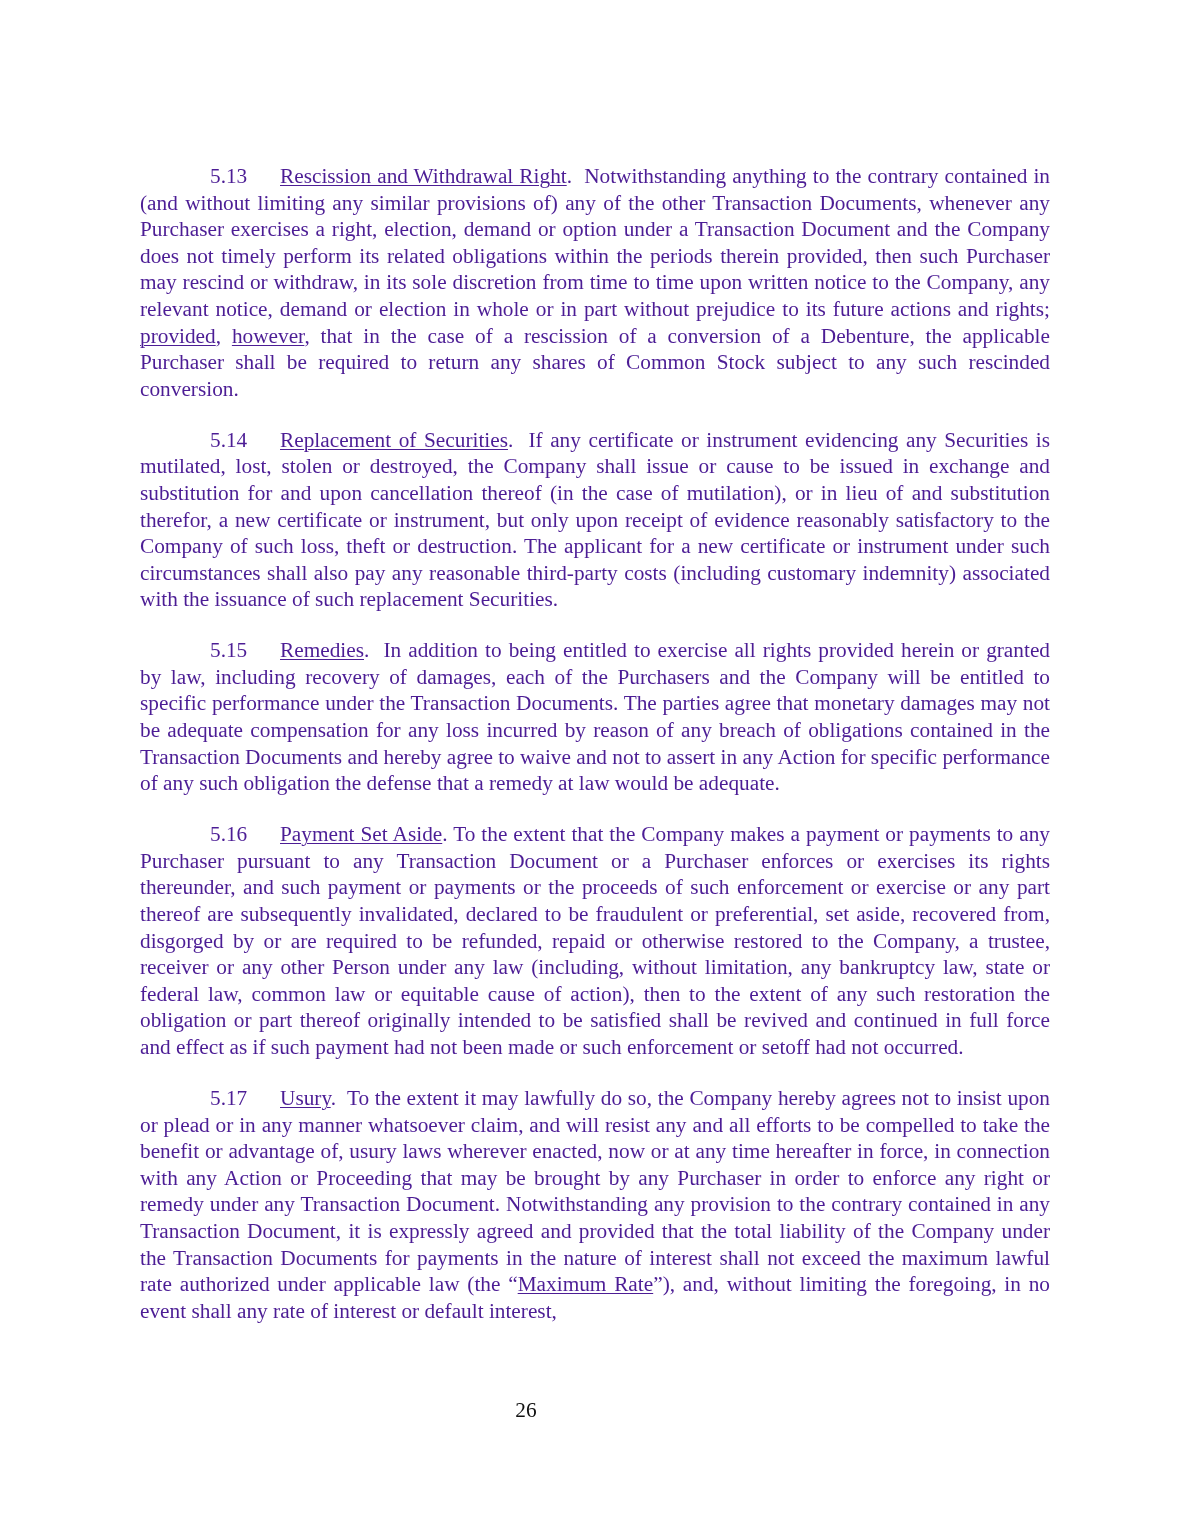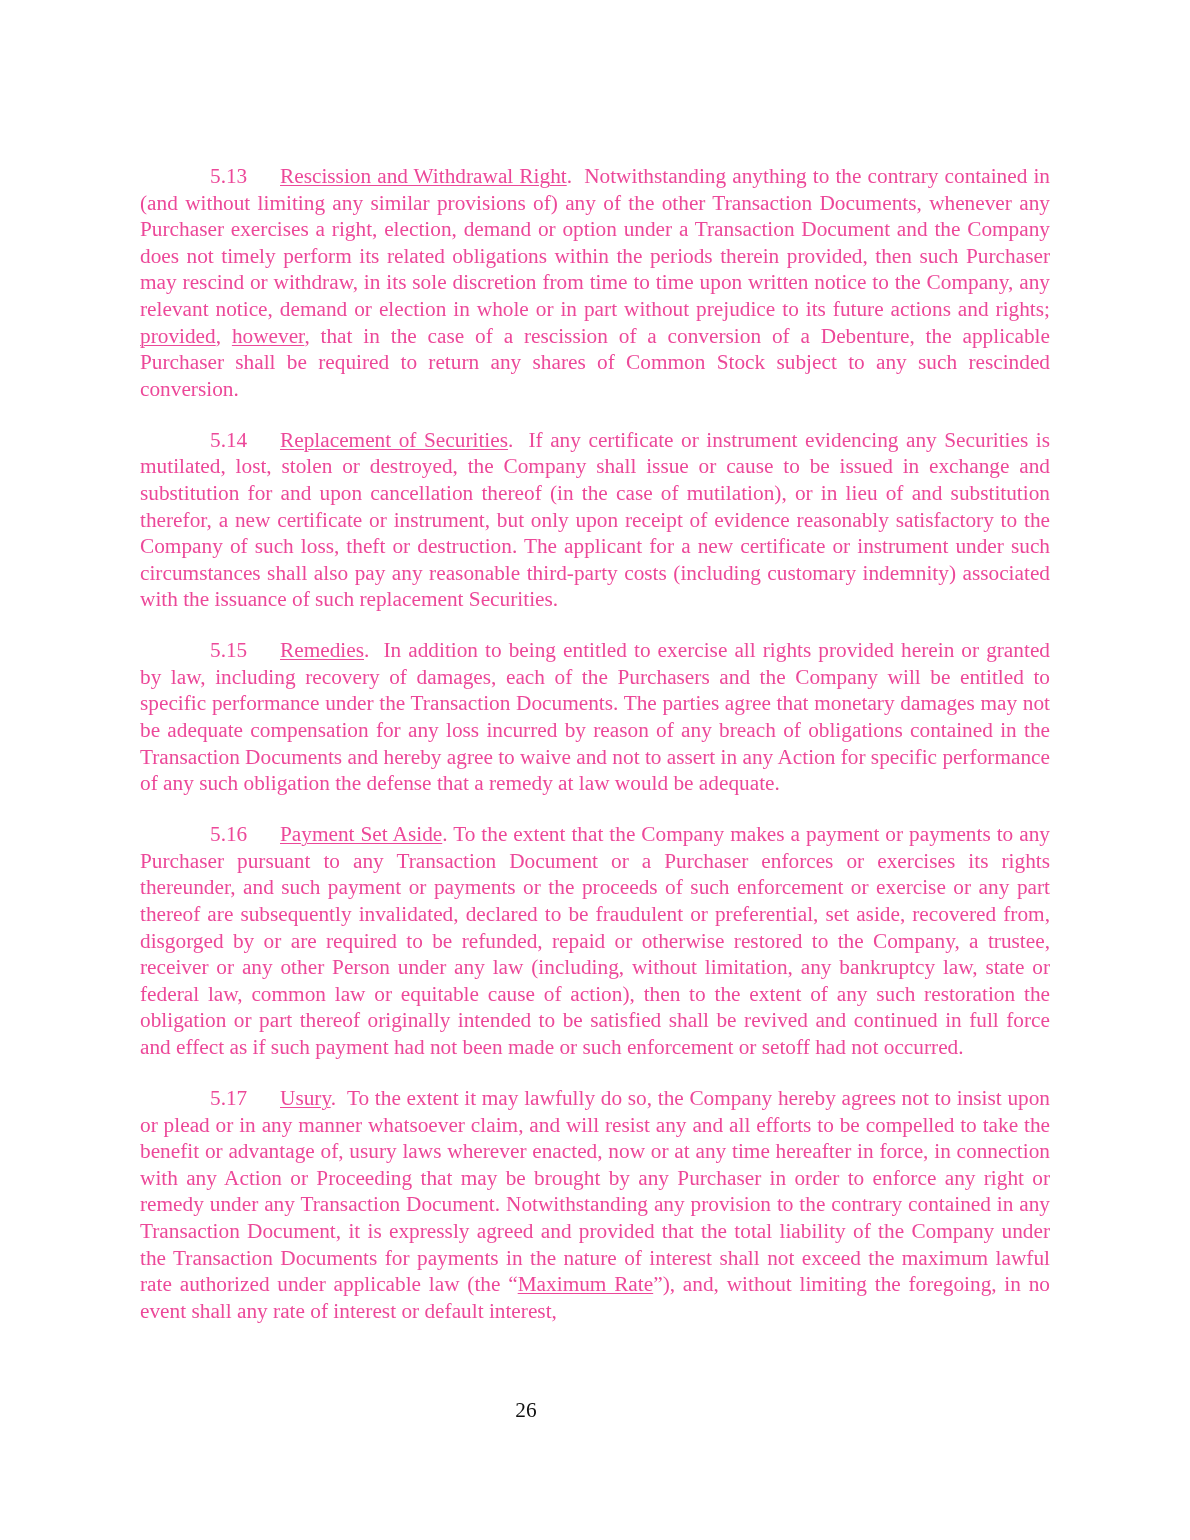--- a/index.html
+++ b/index.html
@@ -1,20 +1,20 @@
 <!DOCTYPE html>
 <html><head>
 <meta charset="utf-8">
 <style>
   html, body { margin: 0; padding: 0; background: #ffffff; }
   body { width: 1190px; height: 1540px; position: relative; overflow: hidden; }
   .page {
     position: absolute; left: 140px; top: 163px; width: 910px;
     font-family: "Liberation Serif", "DejaVu Serif", serif;
-    font-size: 21.3px; line-height: 26.6px; color: #ec4899;
+    font-size: 21.3px; line-height: 26.6px; color: #4c1d95;
   }
   .para { text-align: justify; margin: 0 0 24.4px 0; text-indent: 70px; }
   .num { display: inline-block; width: 70px; text-indent: 0; }
   .u { text-decoration: underline; text-underline-offset: 2px; text-decoration-thickness: 1px; }
   .pagenum {
     position: absolute; left: 0; width: 1052px; top: 1398px; text-align: center;
     font-family: "Liberation Serif", "DejaVu Serif", serif; font-size: 21.3px; color: #111111;
   }
 </style>
 </head>

